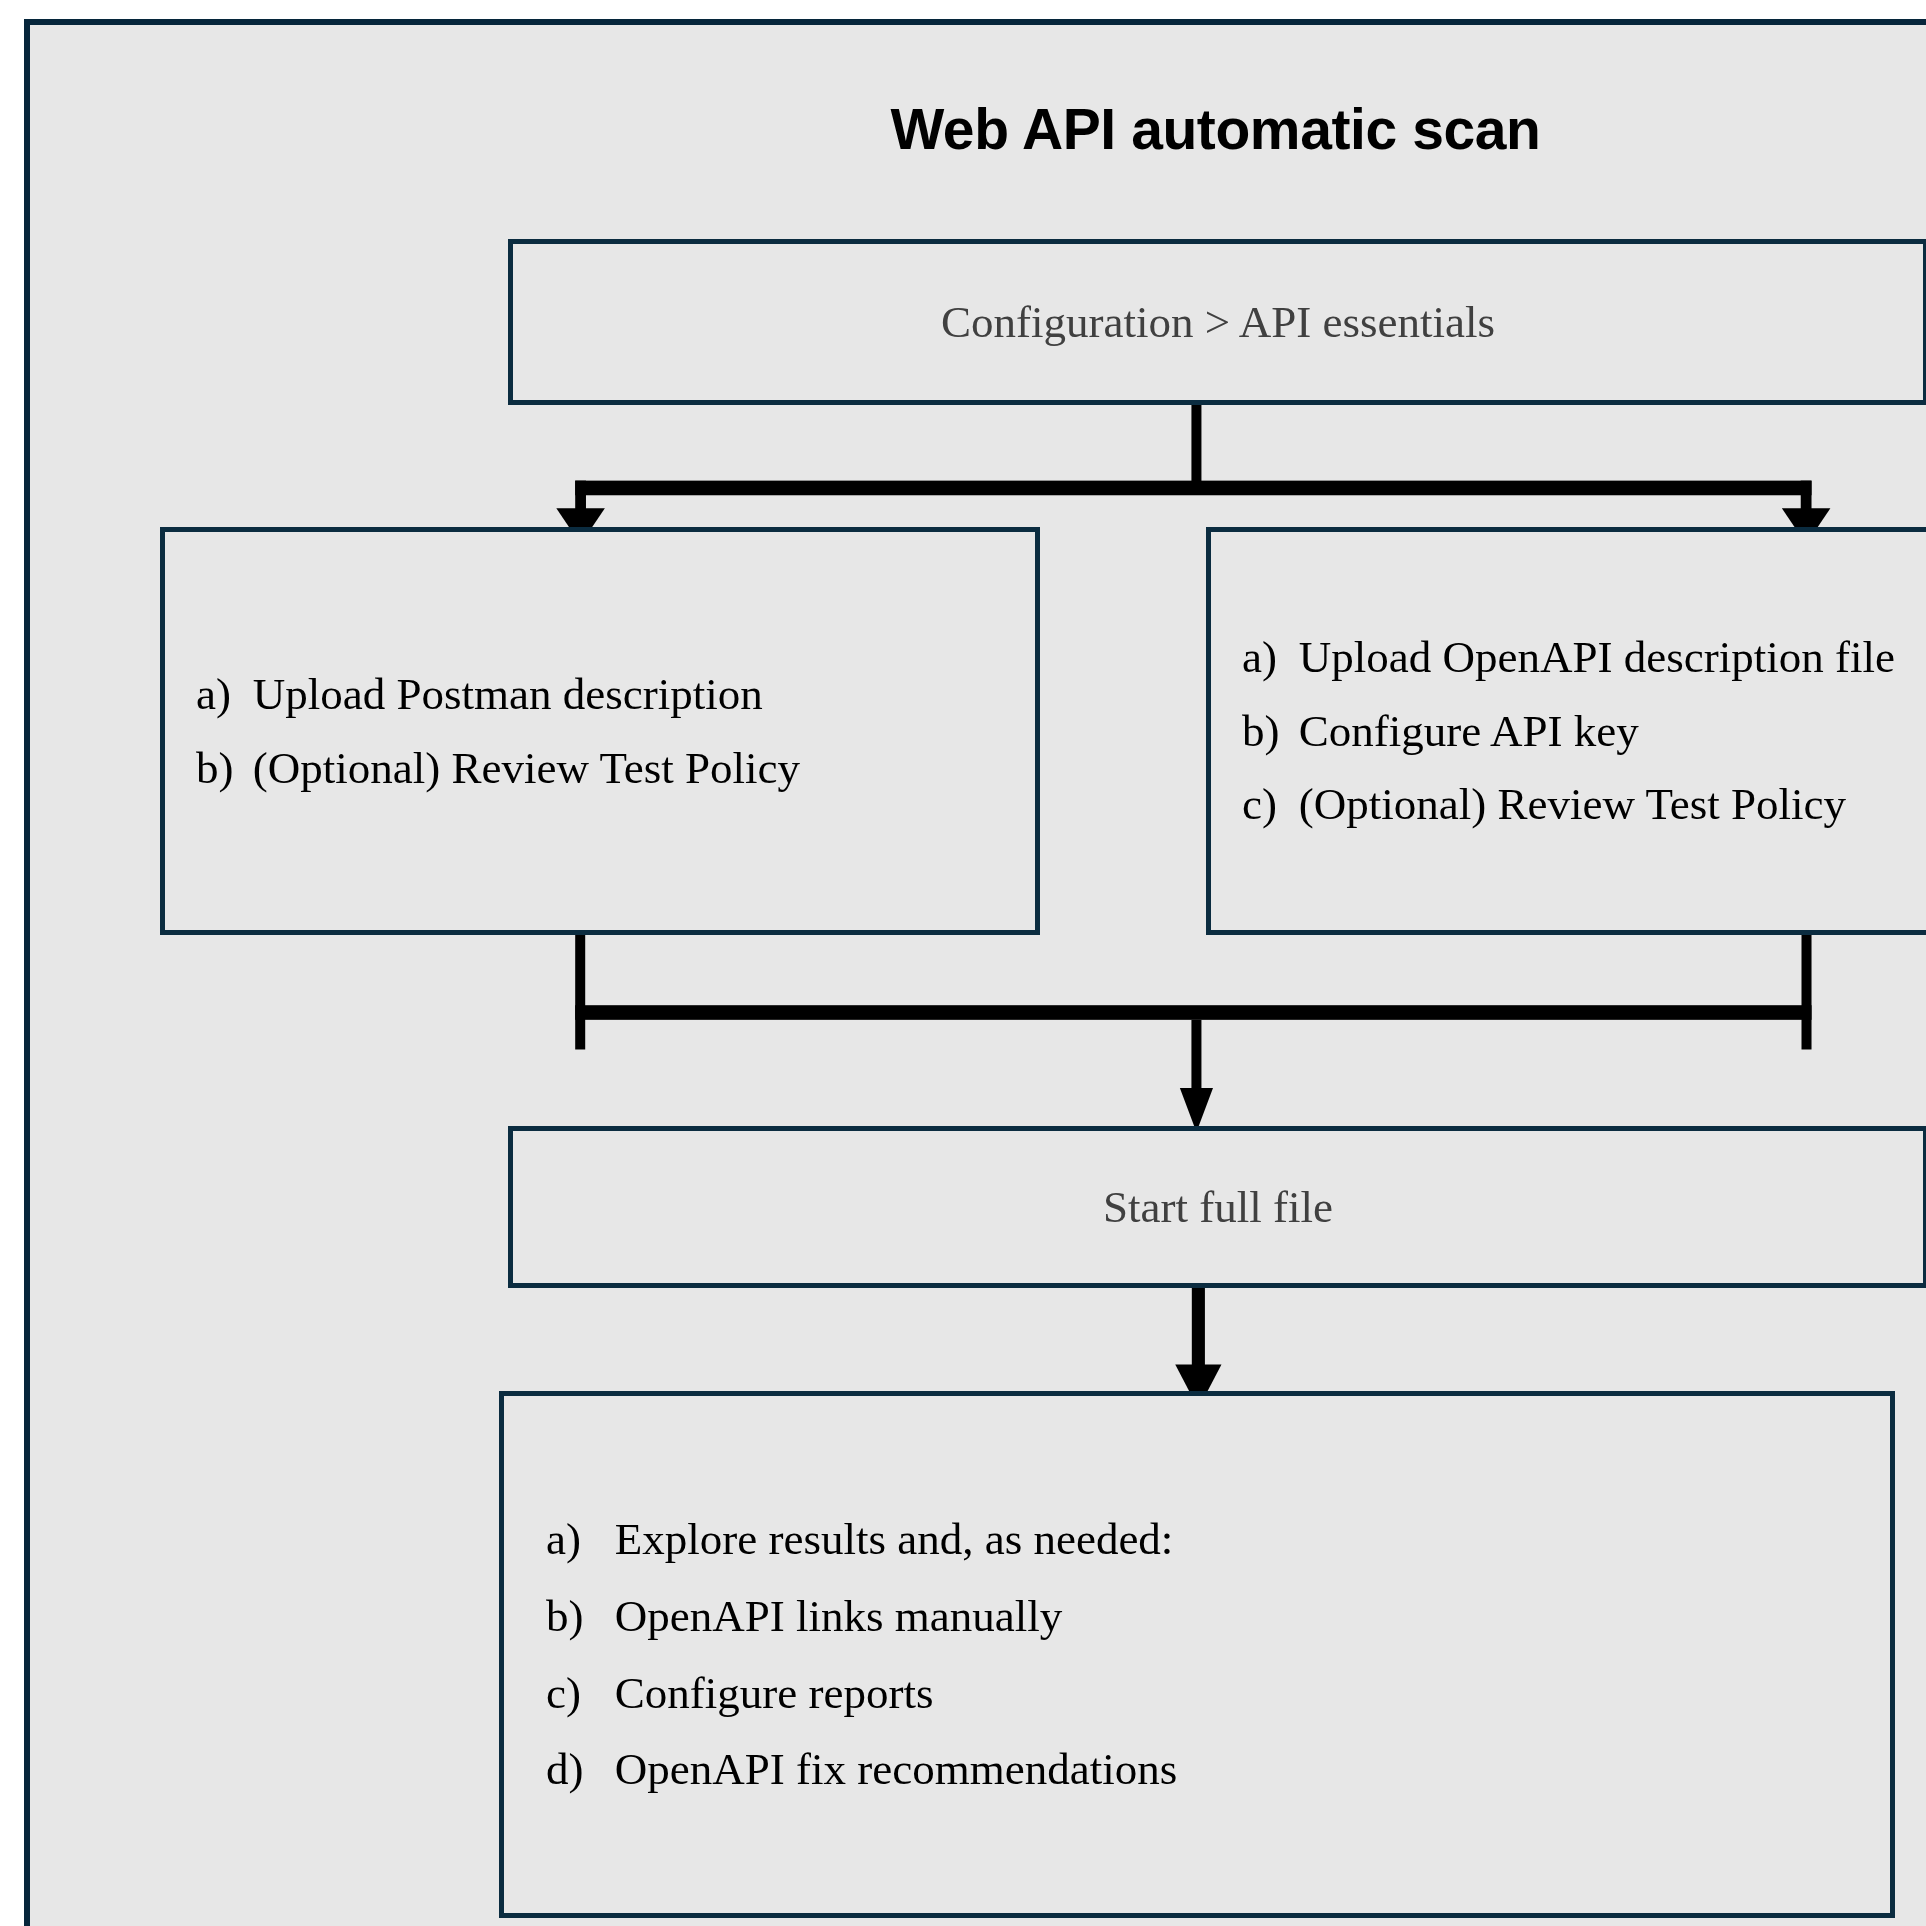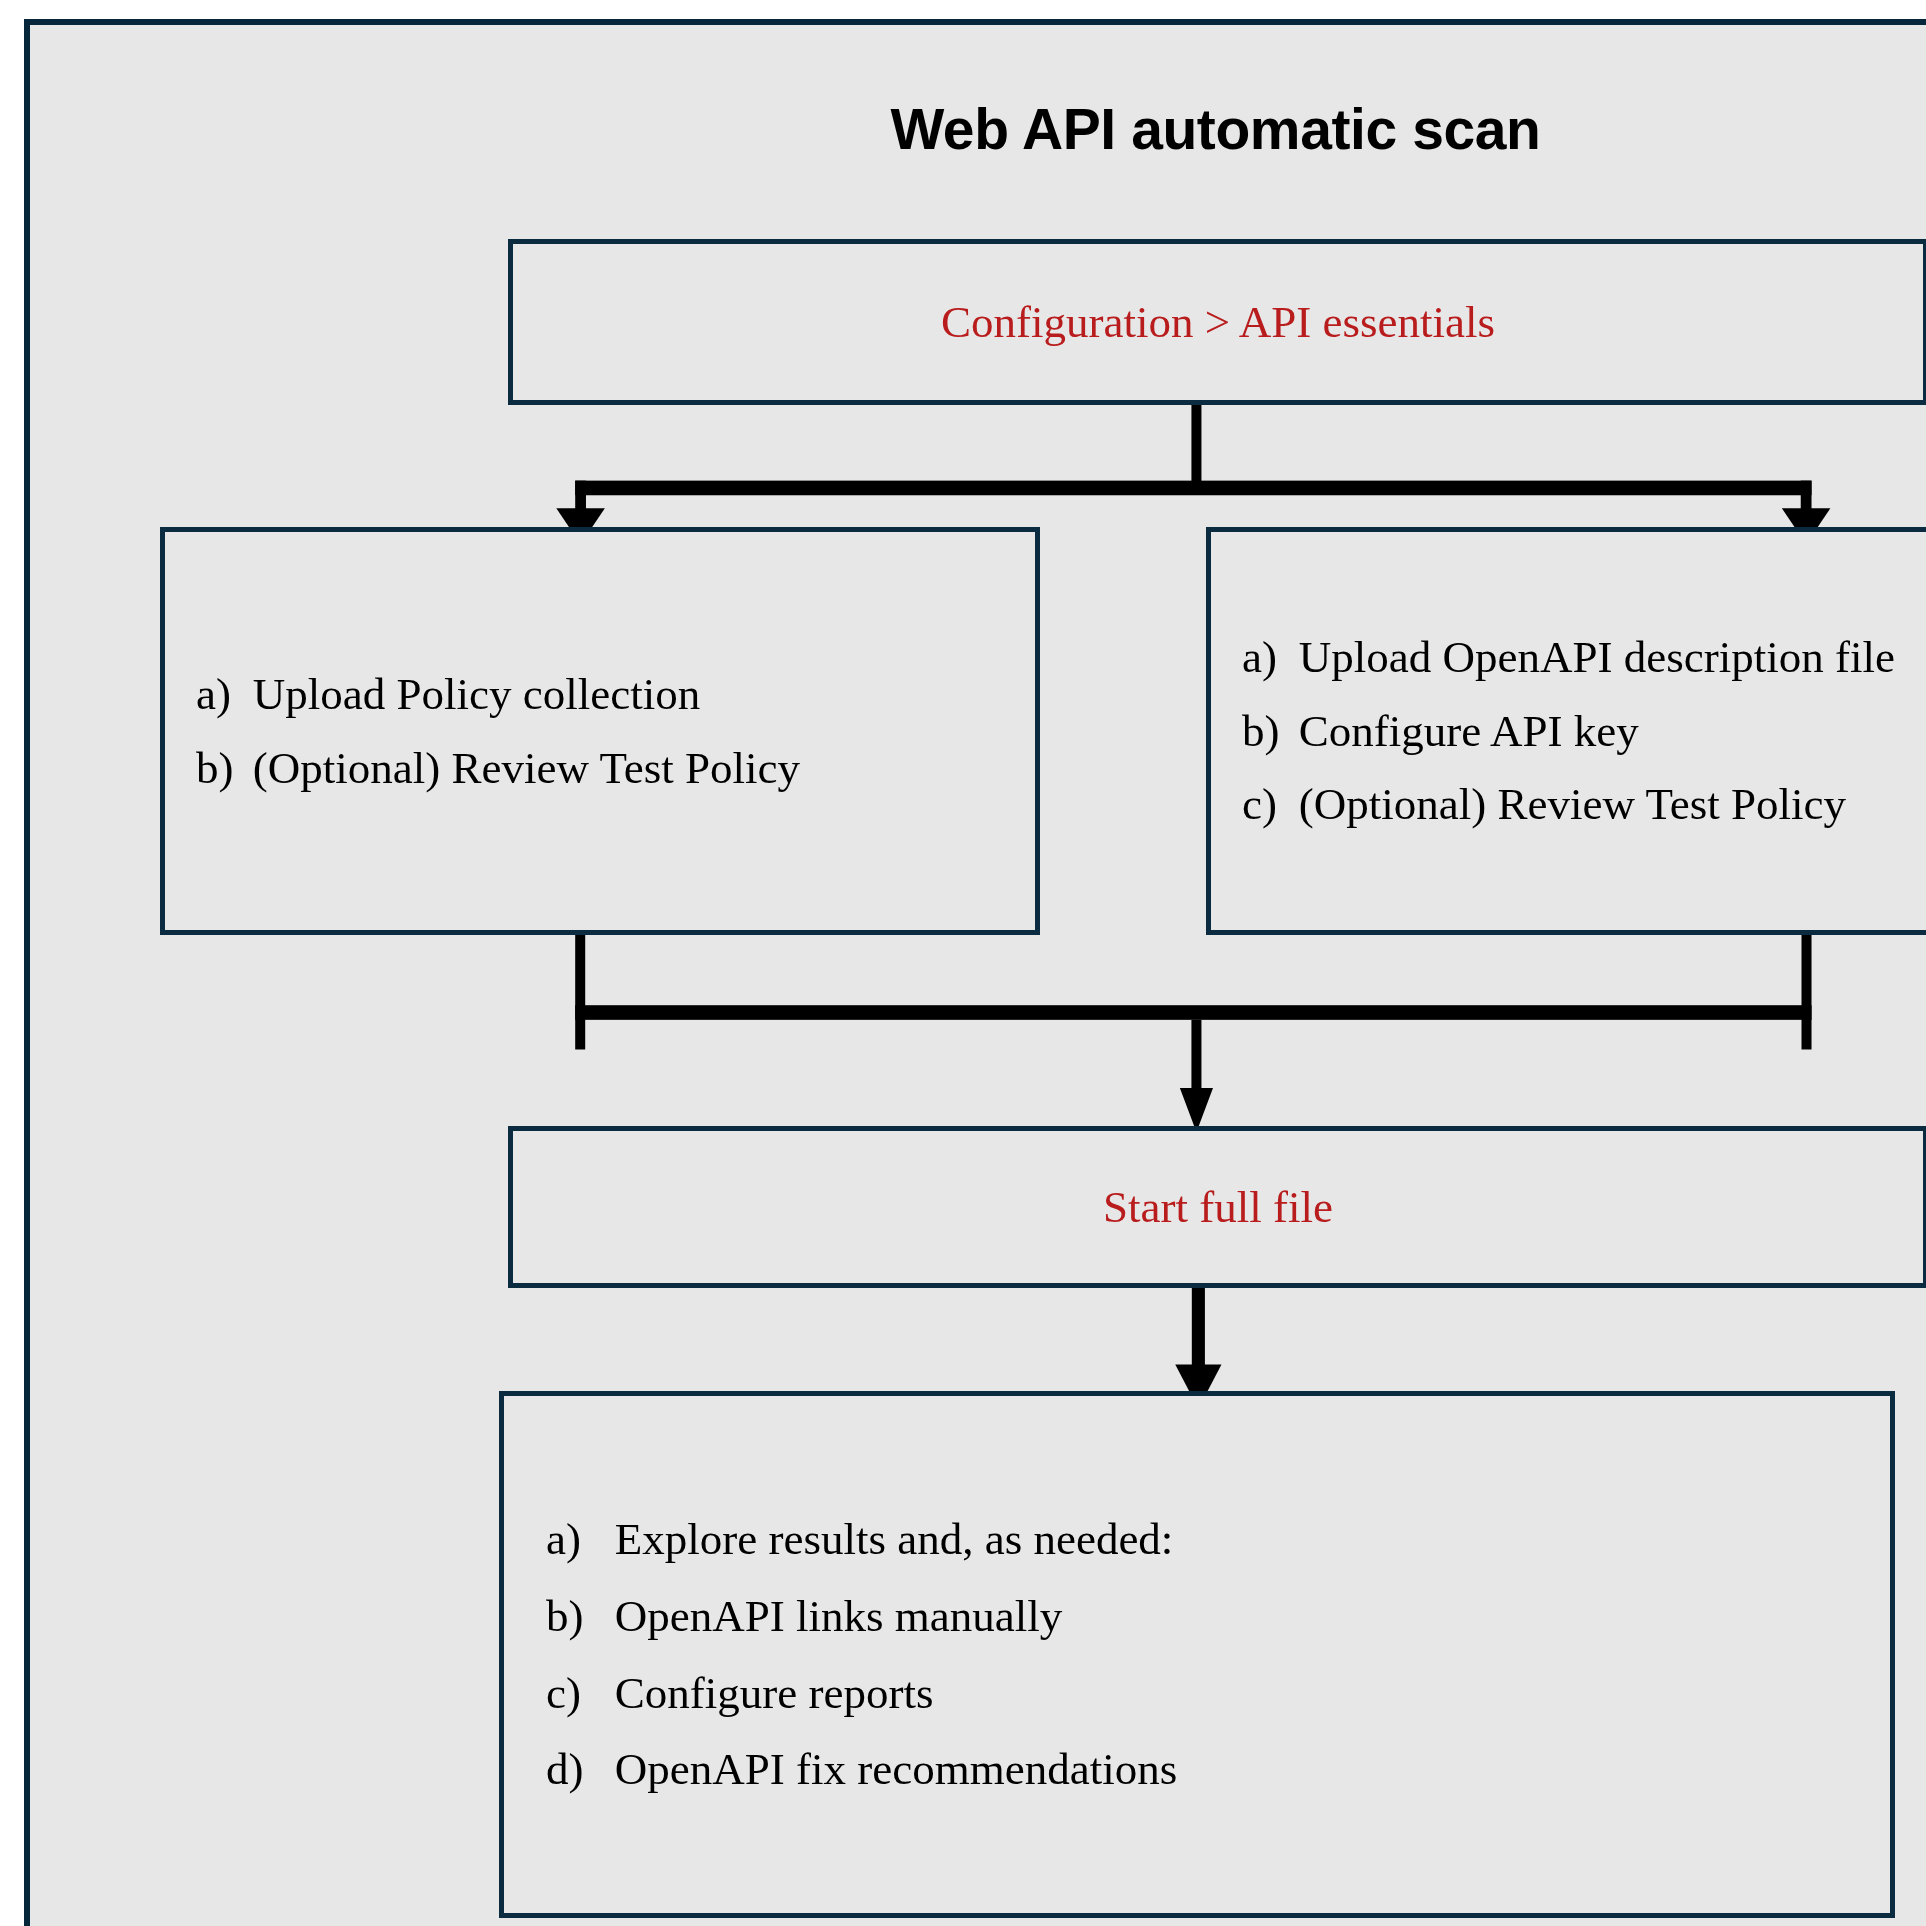--- a/index.html
+++ b/index.html
@@ -48,21 +48,21 @@
     border: 5.8px solid #0b2c40;
   }
   .node-centered {
     display: flex;
     align-items: center;
     justify-content: center;
   }
   .node-text {
     font-size: 45px;
     line-height: 1.12;
-    color: #b91c1c;
+    color: #404040;
     text-align: center;
   }
   
   .list {
     position: absolute;
     left: 0;
     top: 0;
     width: 100%;
     height: 100%;
     box-sizing: border-box;
@@ -151,21 +151,21 @@
     </svg>
 
     <div class="node node-centered" id="node-config">
       <div class="node-text">Configuration &gt; API essentials</div>
     </div>
 
     <div class="node" id="node-postman">
       <div class="list">
         <div class="list-item">
           <span class="marker">a)</span>
-          <span class="item-text">Upload Policy collection</span>
+          <span class="item-text">Upload Postman description</span>
         </div>
         <div class="list-item">
           <span class="marker">b)</span>
           <span class="item-text">(Optional) Review Test Policy</span>
         </div>
       </div>
     </div>
 
     <div class="node" id="node-openapi">
       <div class="list">

